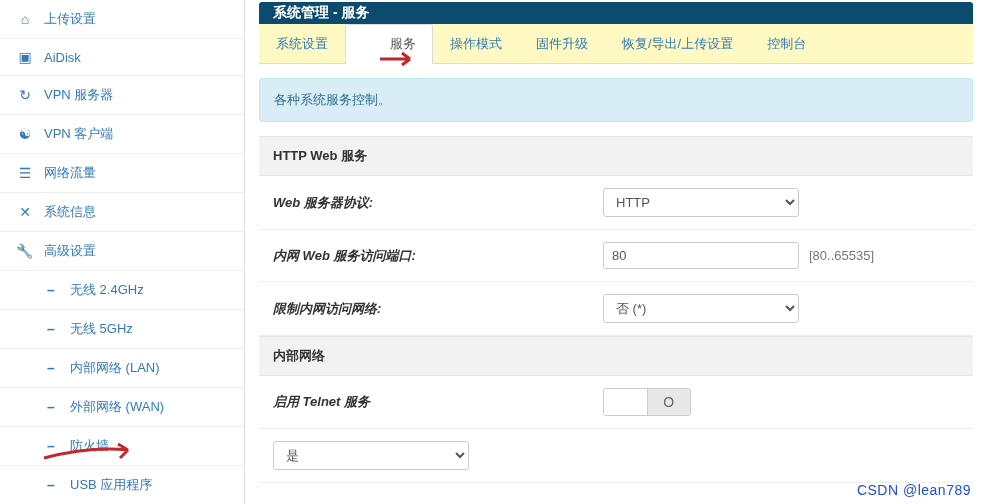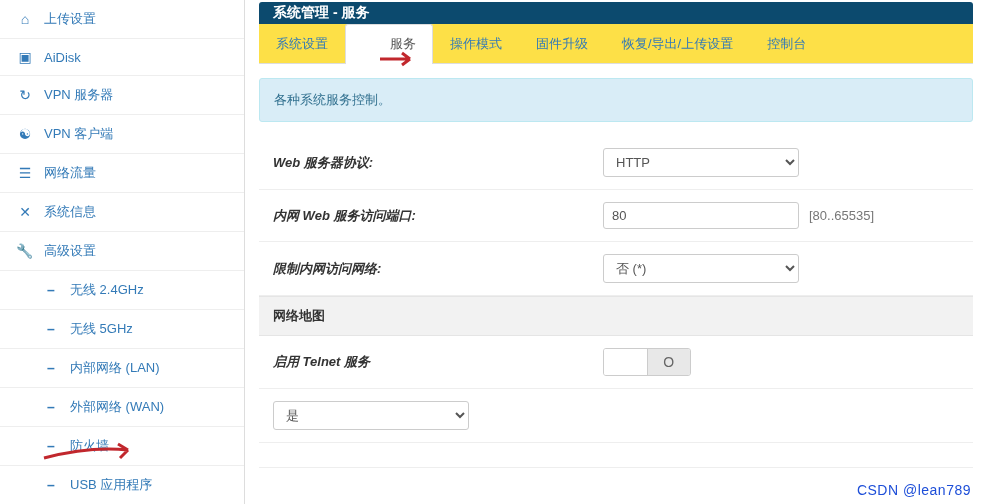--- a/index.html
+++ b/index.html
@@ -5,21 +5,21 @@
 * { box-sizing: border-box; margin: 0; padding: 0; }
 body { font-family: "Microsoft YaHei", Arial, sans-serif; font-size: 13px; color: #333; background: #fff; width: 983px; height: 504px; overflow: hidden; position: relative; }
 .layout { display: flex; height: 100%; }
 .sidebar { width: 245px; background: #fff; border-right: 1px solid #ddd; overflow-y: auto; }
 .nav-item { display: flex; align-items: center; padding: 10px 16px; color: #337ab7; cursor: pointer; border-bottom: 1px solid #eee; font-size: 13px; }
 .nav-icon { width: 18px; text-align: center; margin-right: 10px; color: #337ab7; font-size: 14px; }
 .nav-sub { padding-left: 42px; }
 .nav-sub .nav-icon { margin-right: 10px; font-weight: bold; }
 .main { flex: 1; padding: 0 10px 0 14px; overflow-y: auto; }
 .page-header { background: #0c4a6e; color: #fff; padding: 2px 14px; font-size: 14px; font-weight: bold; border-radius: 3px 3px 0 0; margin-top: 2px; }
-.tabs { display: flex; border-bottom: 1px solid #ddd; background: #fde047; }
+.tabs { display: flex; border-bottom: 1px solid #ddd; background: #fef9c3; }
 .tab { padding: 10px 16px; color: #337ab7; cursor: pointer; border: 1px solid transparent; border-bottom: none; font-size: 13px; position: relative; }
 .tab.active { color: #555; background: #fff; border-color: #ddd; border-radius: 3px 3px 0 0; margin-bottom: -1px; padding-left: 44px; }
 .callout { background: #d9edf7; border: 1px solid #bce8f1; color: #31708f; padding: 12px 14px; margin: 14px 0; border-radius: 3px; font-size: 13px; }
 .section-title { background: #f2f2f2; padding: 10px 14px; font-weight: bold; font-size: 13px; color: #333; border-top: 1px solid #e5e5e5; border-bottom: 1px solid #e5e5e5; }
 .form-row { display: flex; align-items: center; padding: 12px 14px; border-bottom: 1px solid #eee; }
 .form-label { flex: 0 0 330px; font-weight: bold; font-size: 13px; color: #333; font-style: italic; }
 .form-control-wrap { flex: 1; display: flex; align-items: center; gap: 10px; }
 select, input[type="text"] { width: 196px; padding: 5px 8px; border: 1px solid #ccc; border-radius: 3px; font-size: 13px; background: #fff; color: #555; }
 .hint { color: #777; font-size: 13px; }
 .toggle { display: inline-flex; border: 1px solid #ccc; border-radius: 3px; overflow: hidden; width: 88px; height: 28px; }
@@ -99,20 +99,21 @@
       <div class="tab">固件升级</div>
       <div class="tab">恢复/导出/上传设置</div>
       <div class="tab">控制台</div>
       <svg class="arrow-svg" style="left:119px; top:26px;" width="40" height="18">
           <path d="M2 9 L32 9 M32 9 L24 3 M32 9 L24 15" stroke="#c1272d" stroke-width="3" fill="none"></path>
         </svg>
     </div>
 
     <div class="callout">各种系统服务控制。</div>
 
+    <div class="section-title">HTTP Web 服务</div>
 
     <div class="form-row">
       <div class="form-label">Web 服务器协议:</div>
       <div class="form-control-wrap">
         <select><option>HTTP</option></select>
       </div>
     </div>
 
     <div class="form-row">
       <div class="form-label">内网 Web 服务访问端口:</div>
@@ -122,21 +123,21 @@
       </div>
     </div>
 
     <div class="form-row">
       <div class="form-label">限制内网访问网络:</div>
       <div class="form-control-wrap">
         <select><option>否 (*)</option></select>
       </div>
     </div>
 
-    <div class="section-title">网络地图</div>
+    <div class="section-title">内部网络</div>
 
     <div class="form-row">
       <div class="form-label">启用 Telnet 服务</div>
       <div class="form-control-wrap">
         <div class="toggle">
           <div class="toggle-half toggle-off-left"></div>
           <div class="toggle-half toggle-off-right">O</div>
         </div>
       </div>
     </div>

